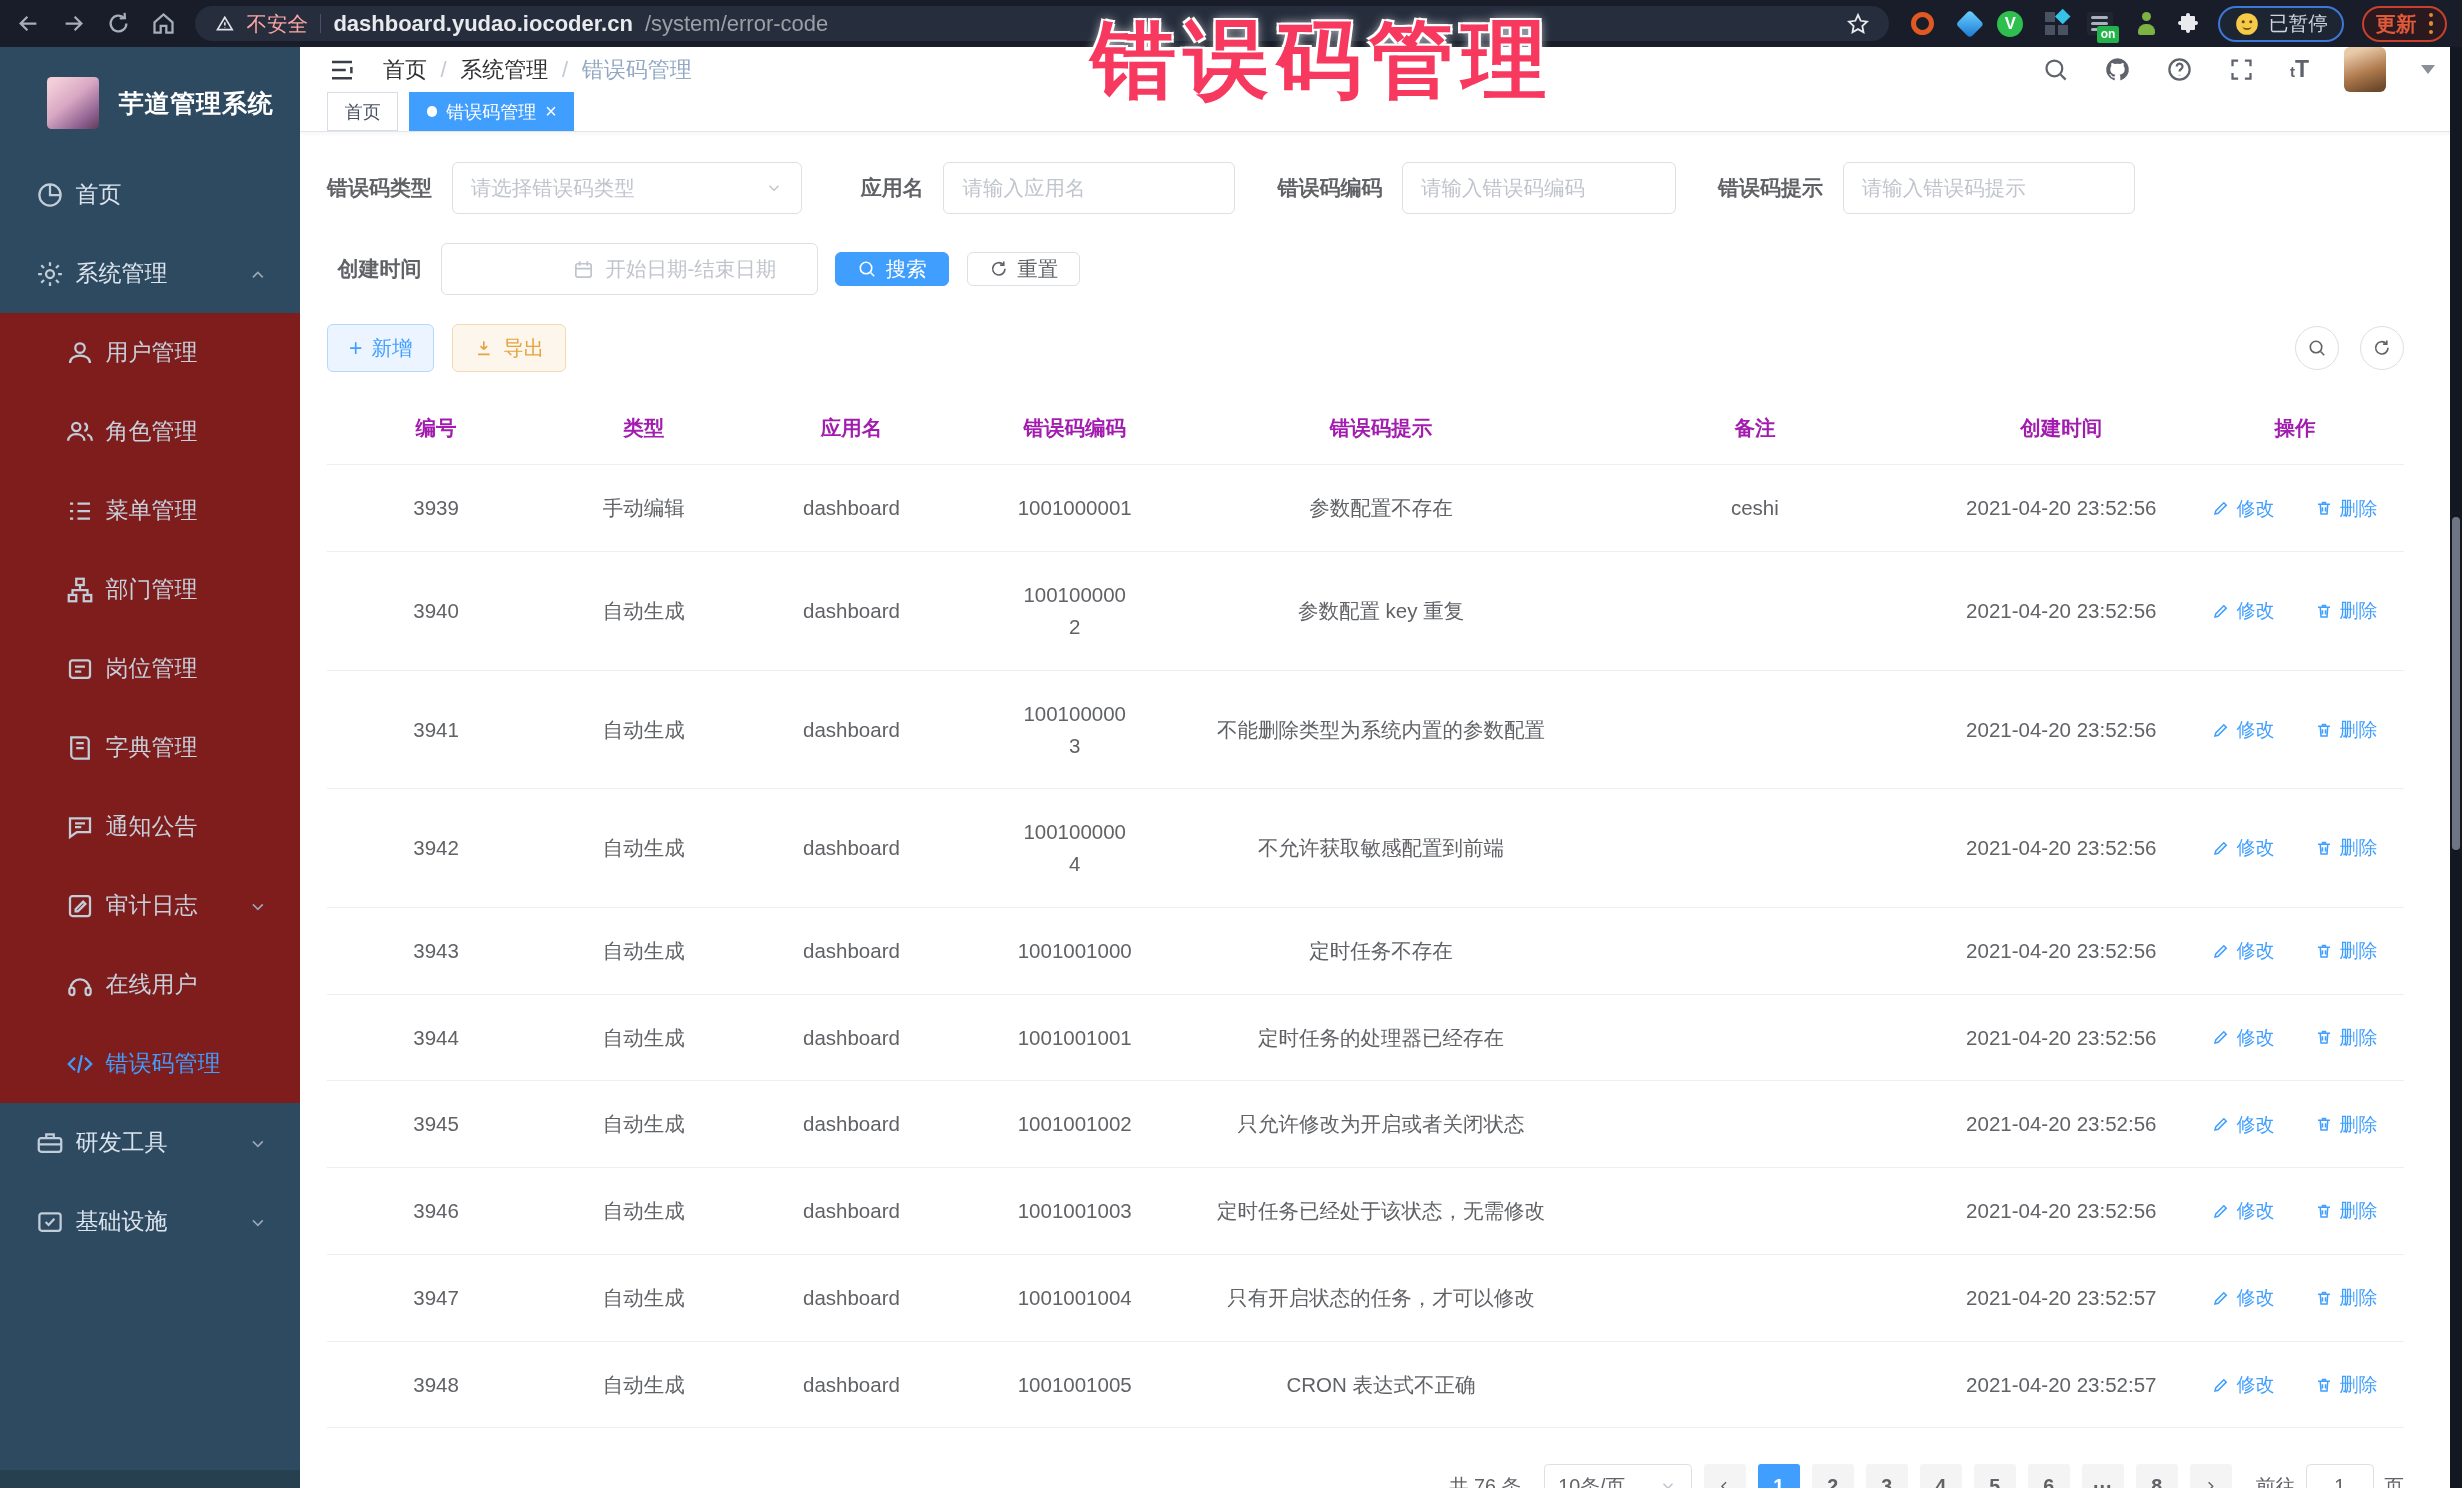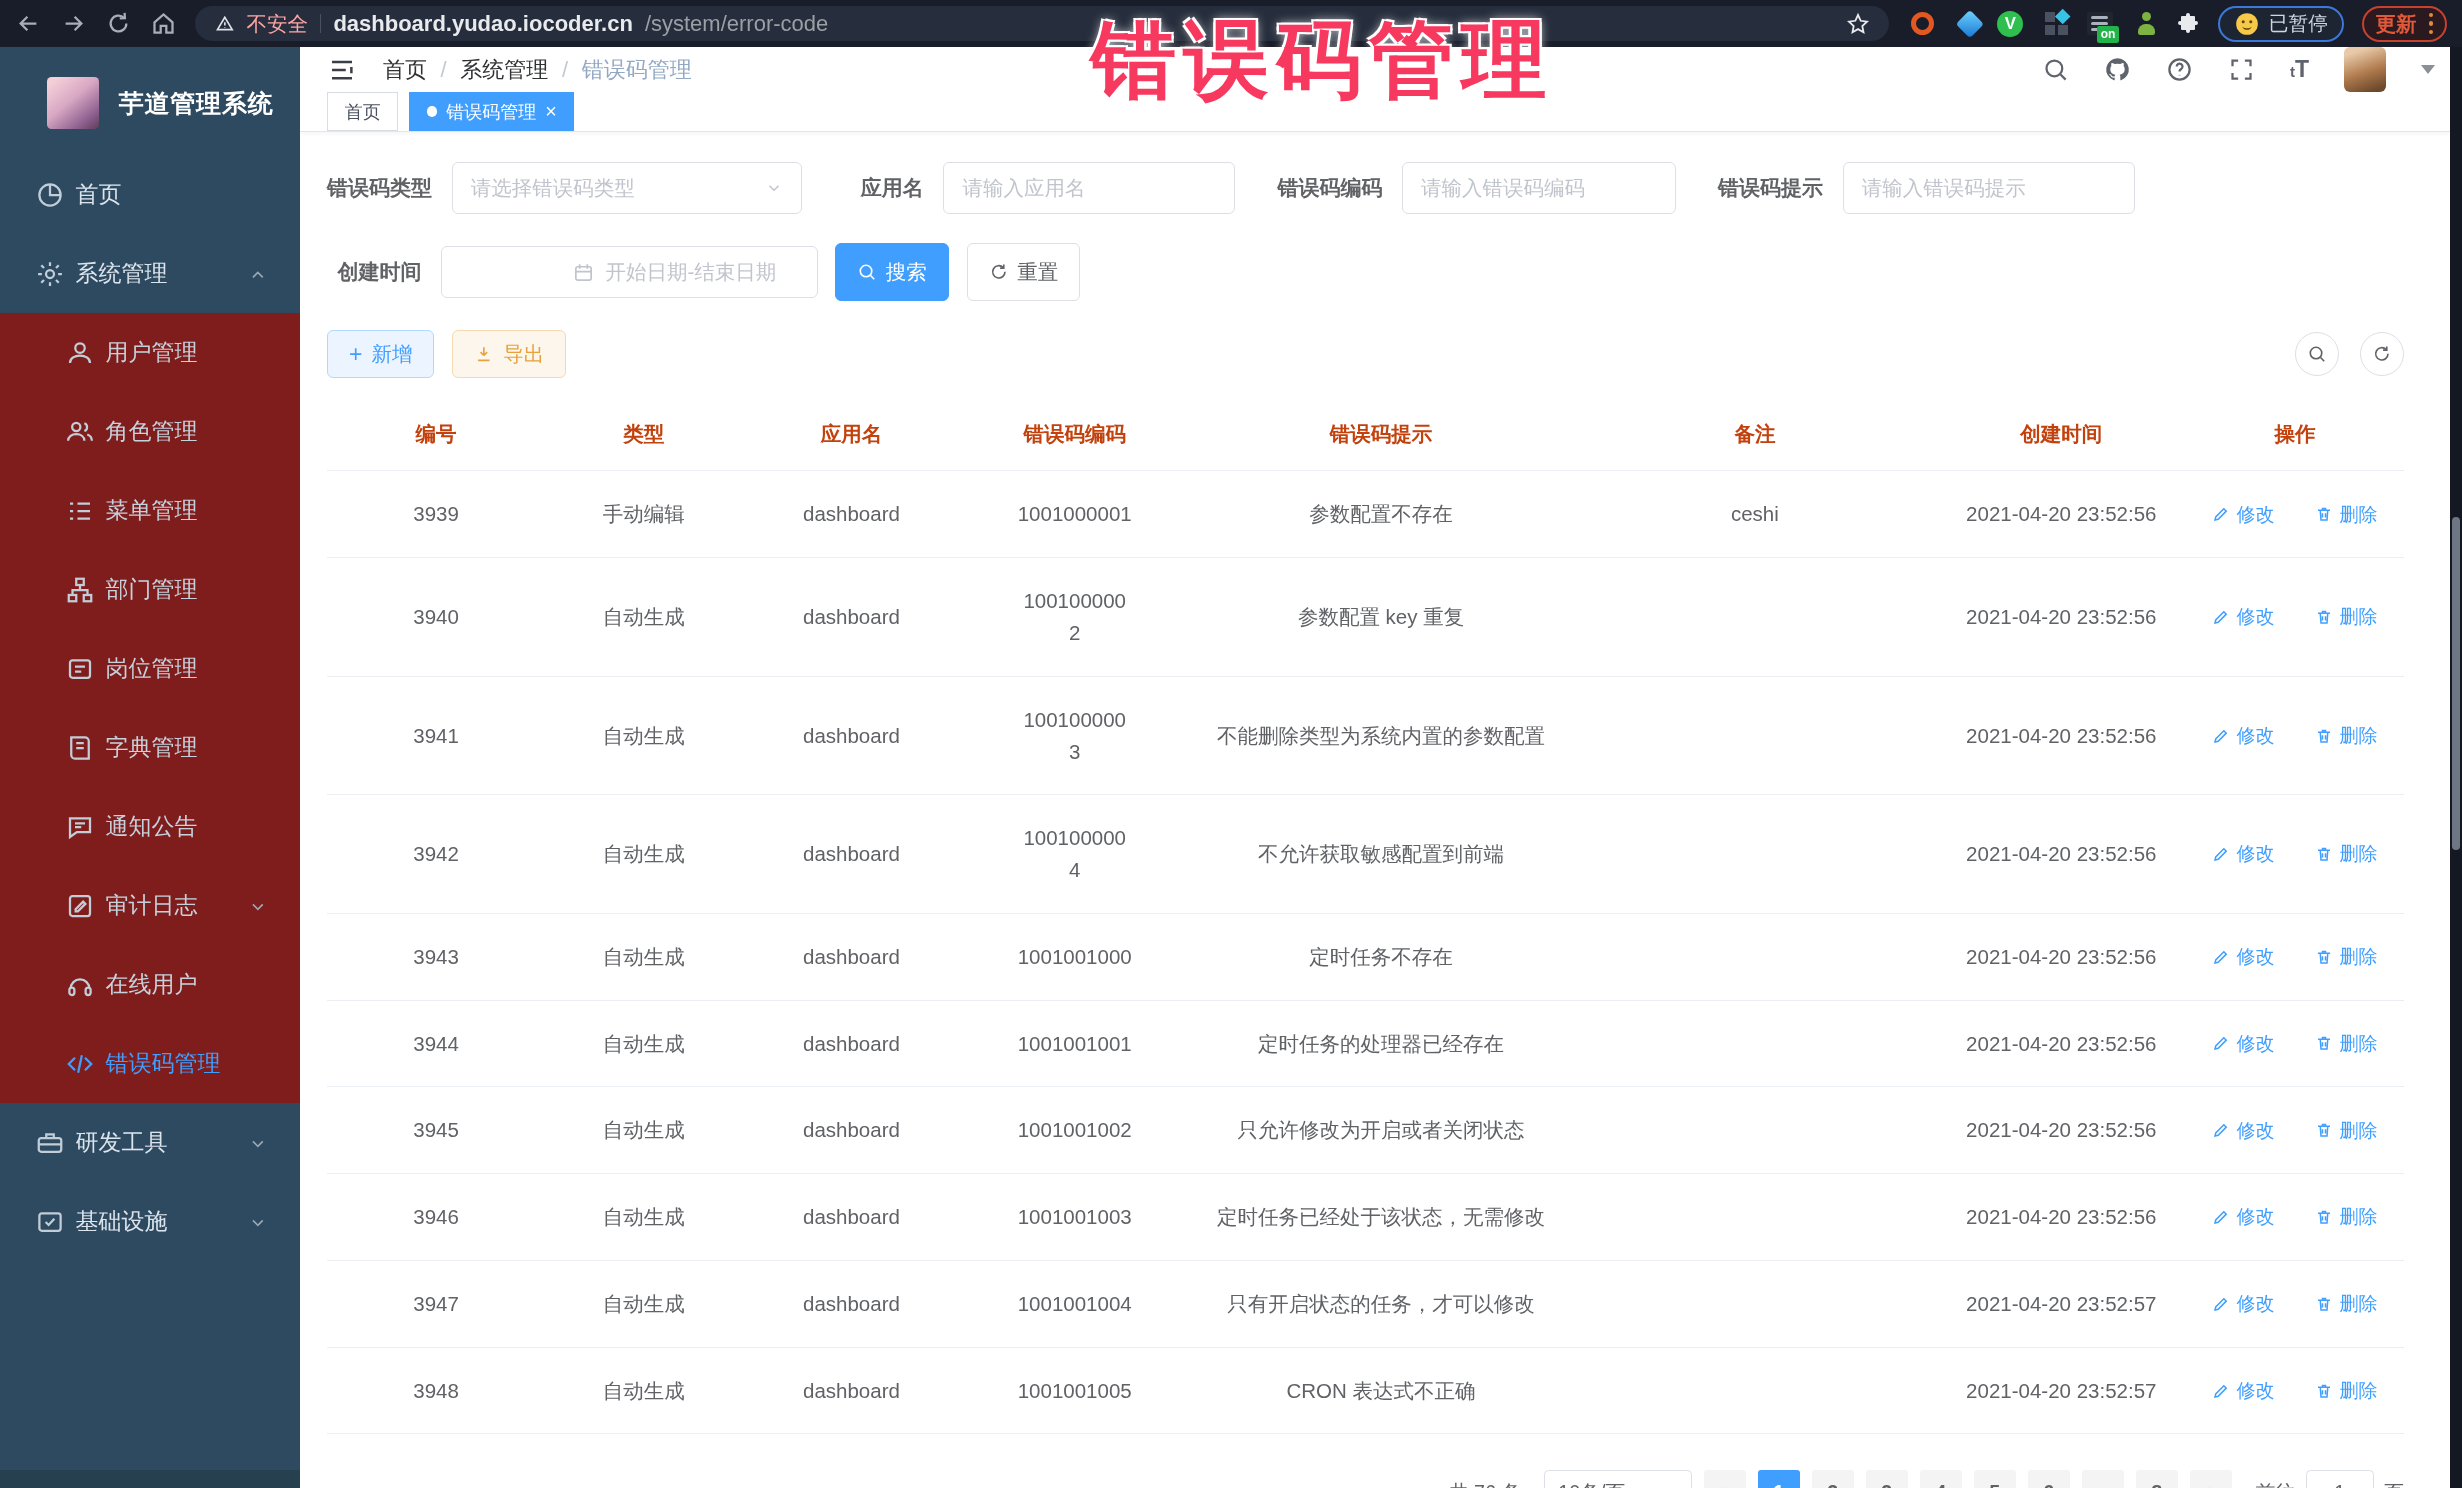--- a/index.html
+++ b/index.html
@@ -109,37 +109,37 @@
   .control { height:52px; border:0.8px solid #dcdfe6; border-radius:6px; background:#fff;
     display:flex; align-items:center; padding:0 18px; }
   .control input { border:none; outline:none; width:100%; font-size:20.5px; color:#606266;
     font-family:inherit; background:transparent; }
   .control input::placeholder { color:#c0c4cc; }
   .sel-chevron { width:18px; height:18px; color:#c0c4cc; flex:0 0 auto; }
   .sel-chevron svg { width:100%; height:100%; }
   .cal-ico { width:23px; height:23px; color:#c0c4cc; margin-right:10.6px; flex:0 0 auto; }
   .cal-ico svg { width:100%; height:100%; }
   .date-ph { color:#c0c4cc; font-size:20.5px; text-align:center; }
-  .btn { height:58px; border-radius:6px; display:flex; align-items:center; gap:9px;
+  .btn { height:34px; border-radius:6px; display:flex; align-items:center; gap:9px;
     padding:0 21px; font-size:20.5px; cursor:pointer; border:0.8px solid transparent; }
   .btn svg { width:19.7px; height:19.7px; }
   .btn-search { background:#409eff; border-color:#409eff; color:#fff; }
   .btn-reset { background:#fff; border-color:#dcdfe6; color:#606266; }
   .btn-add { height:48px; background:#ecf5ff; border-color:#b3d8ff; color:#409eff; }
   .btn-export { height:48px; background:#fdf6ec; border-color:#f5dab1; color:#e6a23c; }
   .toolbar { display:flex; align-items:center; gap:18px; margin:7.6px 0 23px; }
   .toolbar-right { margin-left:auto; display:flex; gap:21px; }
   .circle-btn { width:44px; height:44px; border-radius:50%; border:0.8px solid #dcdfe6;
     background:#fff; color:#606266; display:flex; align-items:center; justify-content:center; cursor:pointer; }
   .circle-btn svg { width:19.7px; height:19.7px; }
 
   
   .table { width:100%; font-size:20.5px; color:#606266; }
   .t-header { display:flex; align-items:center; padding:16.7px 0 21px;
-    border-bottom:0.8px solid #ebeef5; font-weight:700; color:#c2410c; }
+    border-bottom:0.8px solid #ebeef5; font-weight:700; color:#a21caf; }
   .t-row { display:flex; align-items:center; padding:27px 0; border-bottom:0.8px solid #ebeef5; }
   .t-cell { text-align:center; padding:0 7.6px; line-height:1.55; }
   .c1{width:10.5%;} .c2{width:9.5%;} .c3{width:10.5%;} .c4{width:11%;}
   .c5{width:18.5%;} .c6{width:17.5%;} .c7{width:12%;} .c8{width:10.5%;}
   .code-cell { white-space:pre-line; }
   .op-cell { display:flex; align-items:center; justify-content:center; gap:41px; }
   .op-link { display:flex; align-items:center; gap:6px; color:#409eff; font-size:19px; cursor:pointer; }
   .op-link svg { width:18px; height:18px; }
 
   

